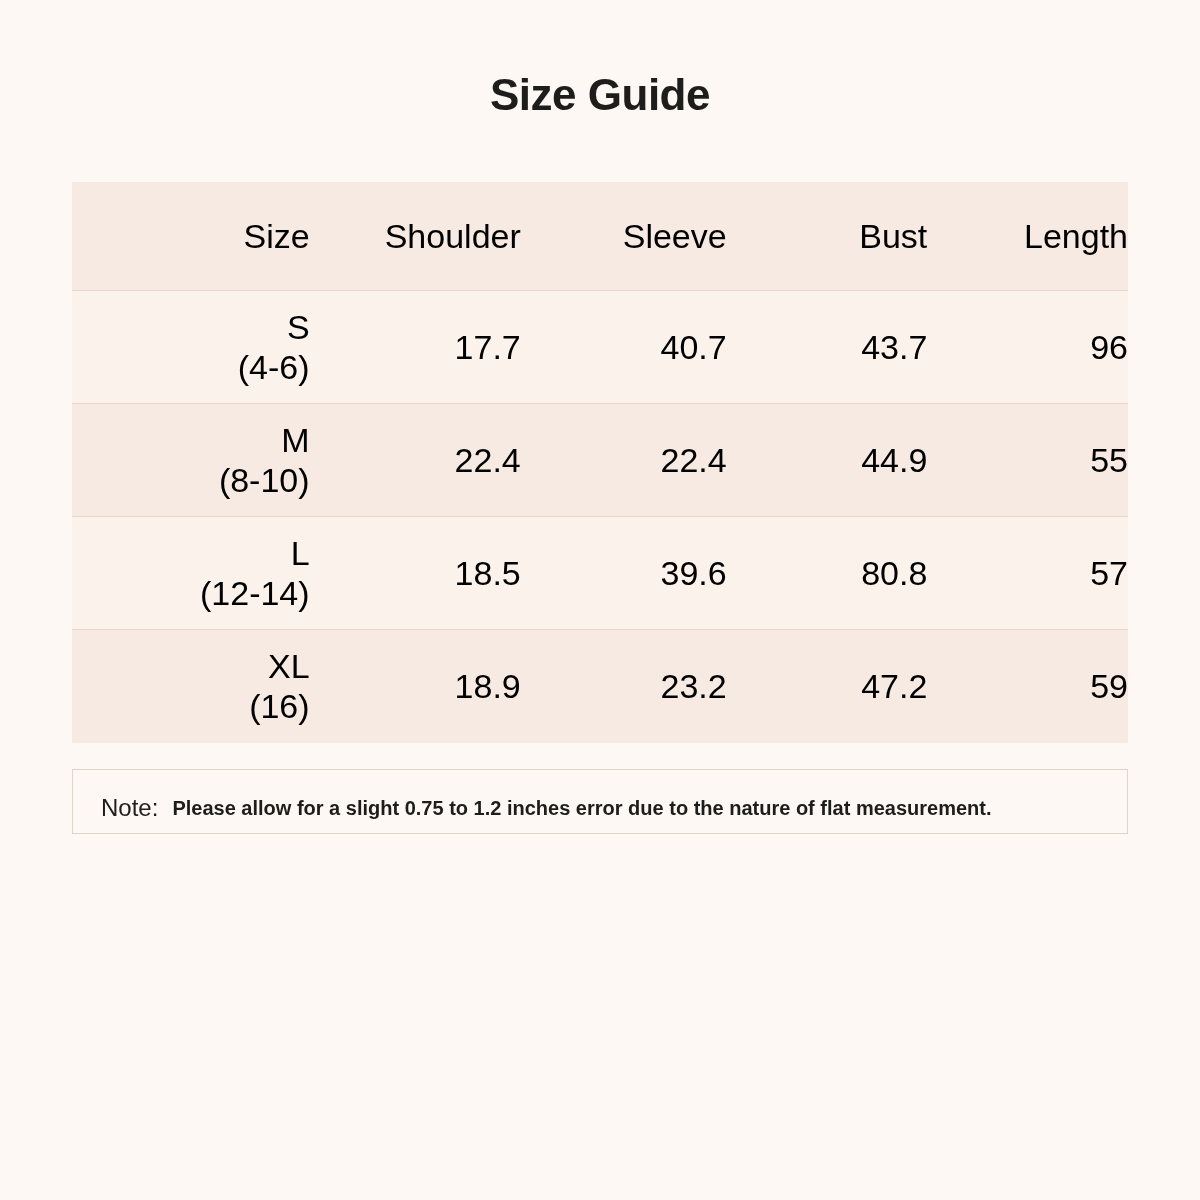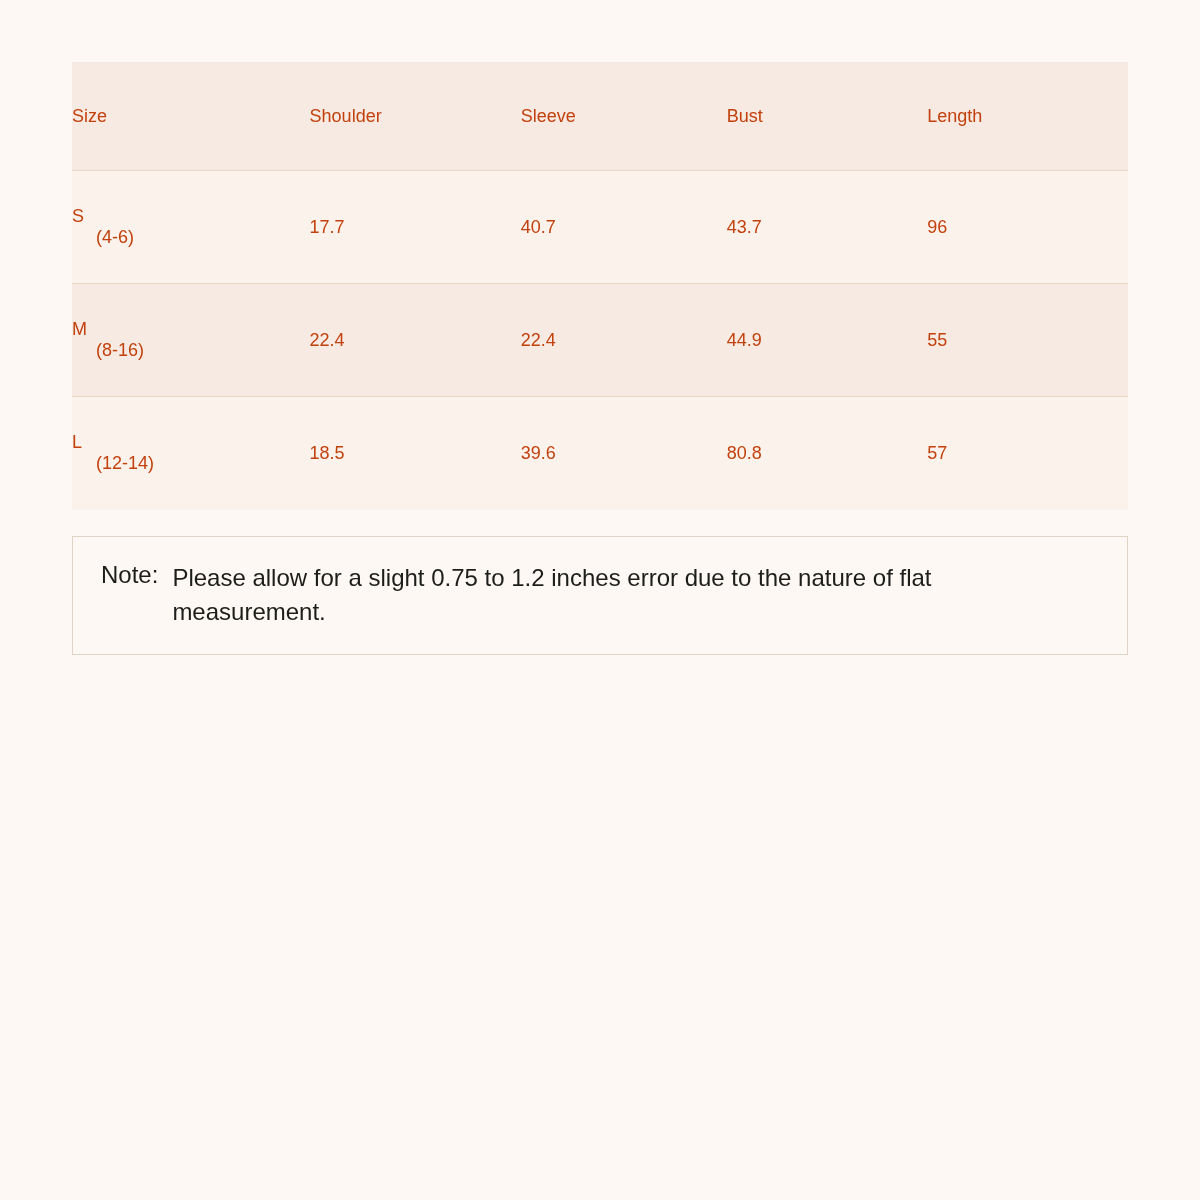--- a/index.html
+++ b/index.html
@@ -33,25 +33,25 @@
     margin: 62px 72px 0 72px;
     width: 1056px;
   }
   table.size-table {
     width: 100%;
     border-collapse: collapse;
     table-layout: fixed;
   }
   table.size-table th,
   table.size-table td {
-    text-align: left;
+    text-align: right;
     vertical-align: middle;
-    font-size: 18px;
+    font-size: 34px;
     font-weight: normal;
-    color: #c2410c;
+    color: #000000;
     padding: 0;
   }
   thead th {
     height: 108px;
     font-size: 27px;
     font-weight: bold;
     background: #f7eae2;
   }
   tbody tr {
     height: 113px;
@@ -78,46 +78,48 @@
   td.size-cell .sz-sub {
     display: block;
     margin-left: 24px;
   }
   .note-box {
     margin: 26px 72px 0 72px;
     width: 1056px;
     box-sizing: border-box;
     border: 1px solid #e0d3c8;
     background: #fdf8f3;
-    padding: 24px 28px 24px 28px;
+    padding: 24px 28px 10px 28px;
     display: flex;
     align-items: flex-start;
     gap: 14px;
   }
   .note-label {
     font-size: 24px;
     white-space: nowrap;
   }
   .note-text {
-    font-size: 24px;
+    font-size: 20px;
     line-height: 1.45;
     max-width: 880px;
+    font-weight: bold;
   }
   
   col.c-size { width: 22.5%; }
   col.c-shoulder { width: 20%; }
   col.c-sleeve { width: 19.5%; }
   col.c-bust { width: 19%; }
   col.c-length { width: 19%; }
 </style>
 </head>
 <body>
 
 <div class="page">
 
+  <h1 class="title">Size Guide</h1>
 
   <div class="table-wrap">
     <table class="size-table">
       <colgroup>
         <col class="c-size">
         <col class="c-shoulder">
         <col class="c-sleeve">
         <col class="c-bust">
         <col class="c-length">
       </colgroup>
@@ -139,39 +141,49 @@
           </td>
           <td>17.7</td>
           <td>40.7</td>
           <td>43.7</td>
           <td>96</td>
         </tr>
 
         <tr>
           <td class="size-cell">
             <span class="sz-main">M</span>
-            <span class="sz-sub">(8-16)</span>
+            <span class="sz-sub">(8-10)</span>
           </td>
           <td>22.4</td>
           <td>22.4</td>
           <td>44.9</td>
           <td>55</td>
         </tr>
 
         <tr>
           <td class="size-cell">
             <span class="sz-main">L</span>
             <span class="sz-sub">(12-14)</span>
           </td>
           <td>18.5</td>
           <td>39.6</td>
           <td>80.8</td>
           <td>57</td>
         </tr>
 
+        <tr>
+          <td class="size-cell">
+            <span class="sz-main">XL</span>
+            <span class="sz-sub">(16)</span>
+          </td>
+          <td>18.9</td>
+          <td>23.2</td>
+          <td>47.2</td>
+          <td>59</td>
+        </tr>
 
       </tbody>
     </table>
   </div>
 
   <div class="note-box">
     <span class="note-label">Note:</span>
     <span class="note-text">Please allow for a slight 0.75 to 1.2 inches error due to the nature of flat measurement.</span>
   </div>
 

